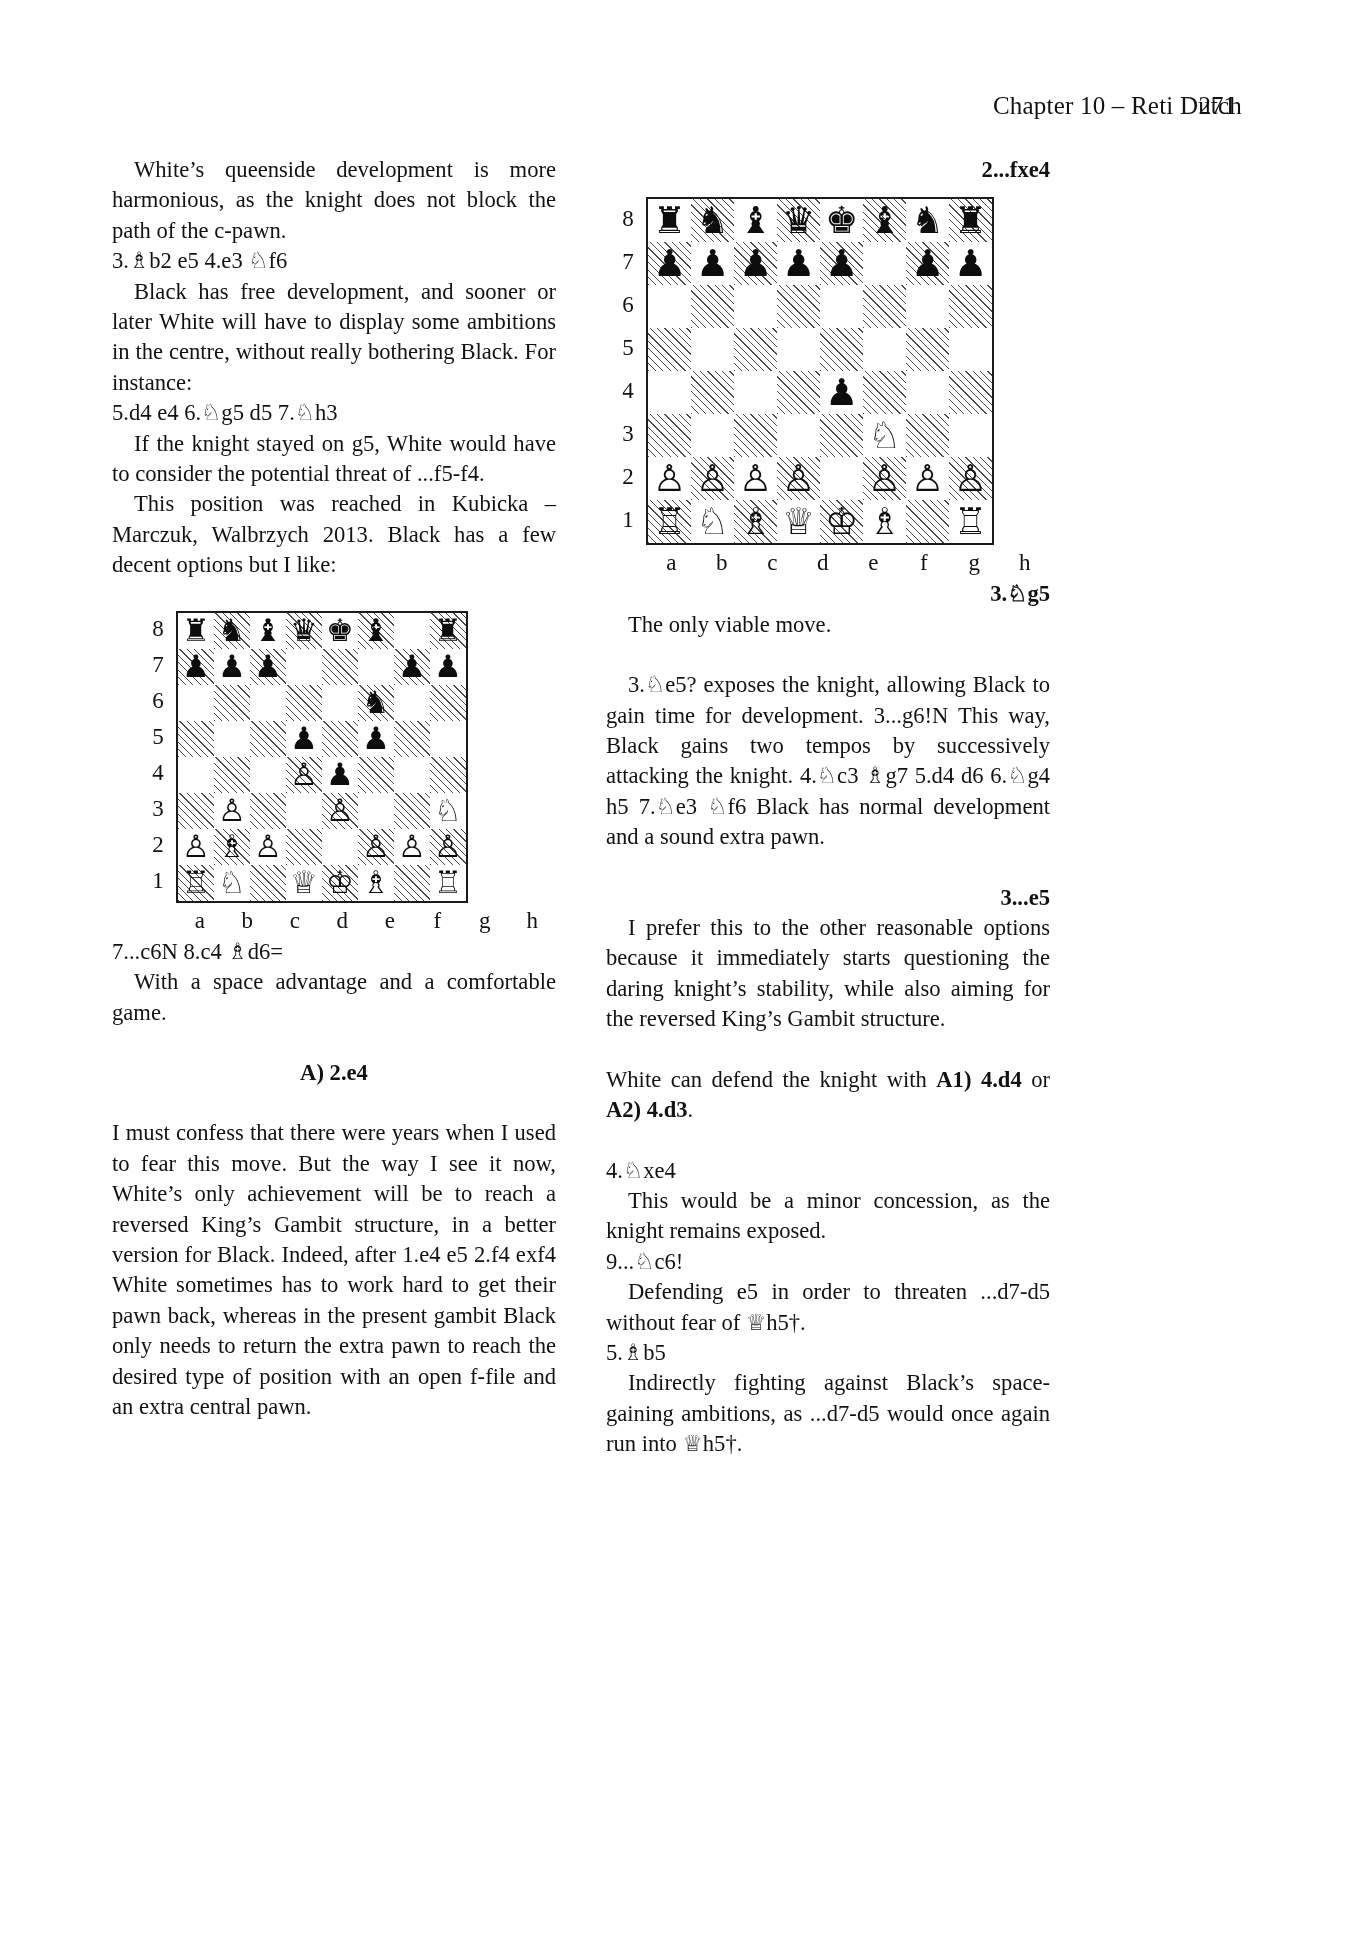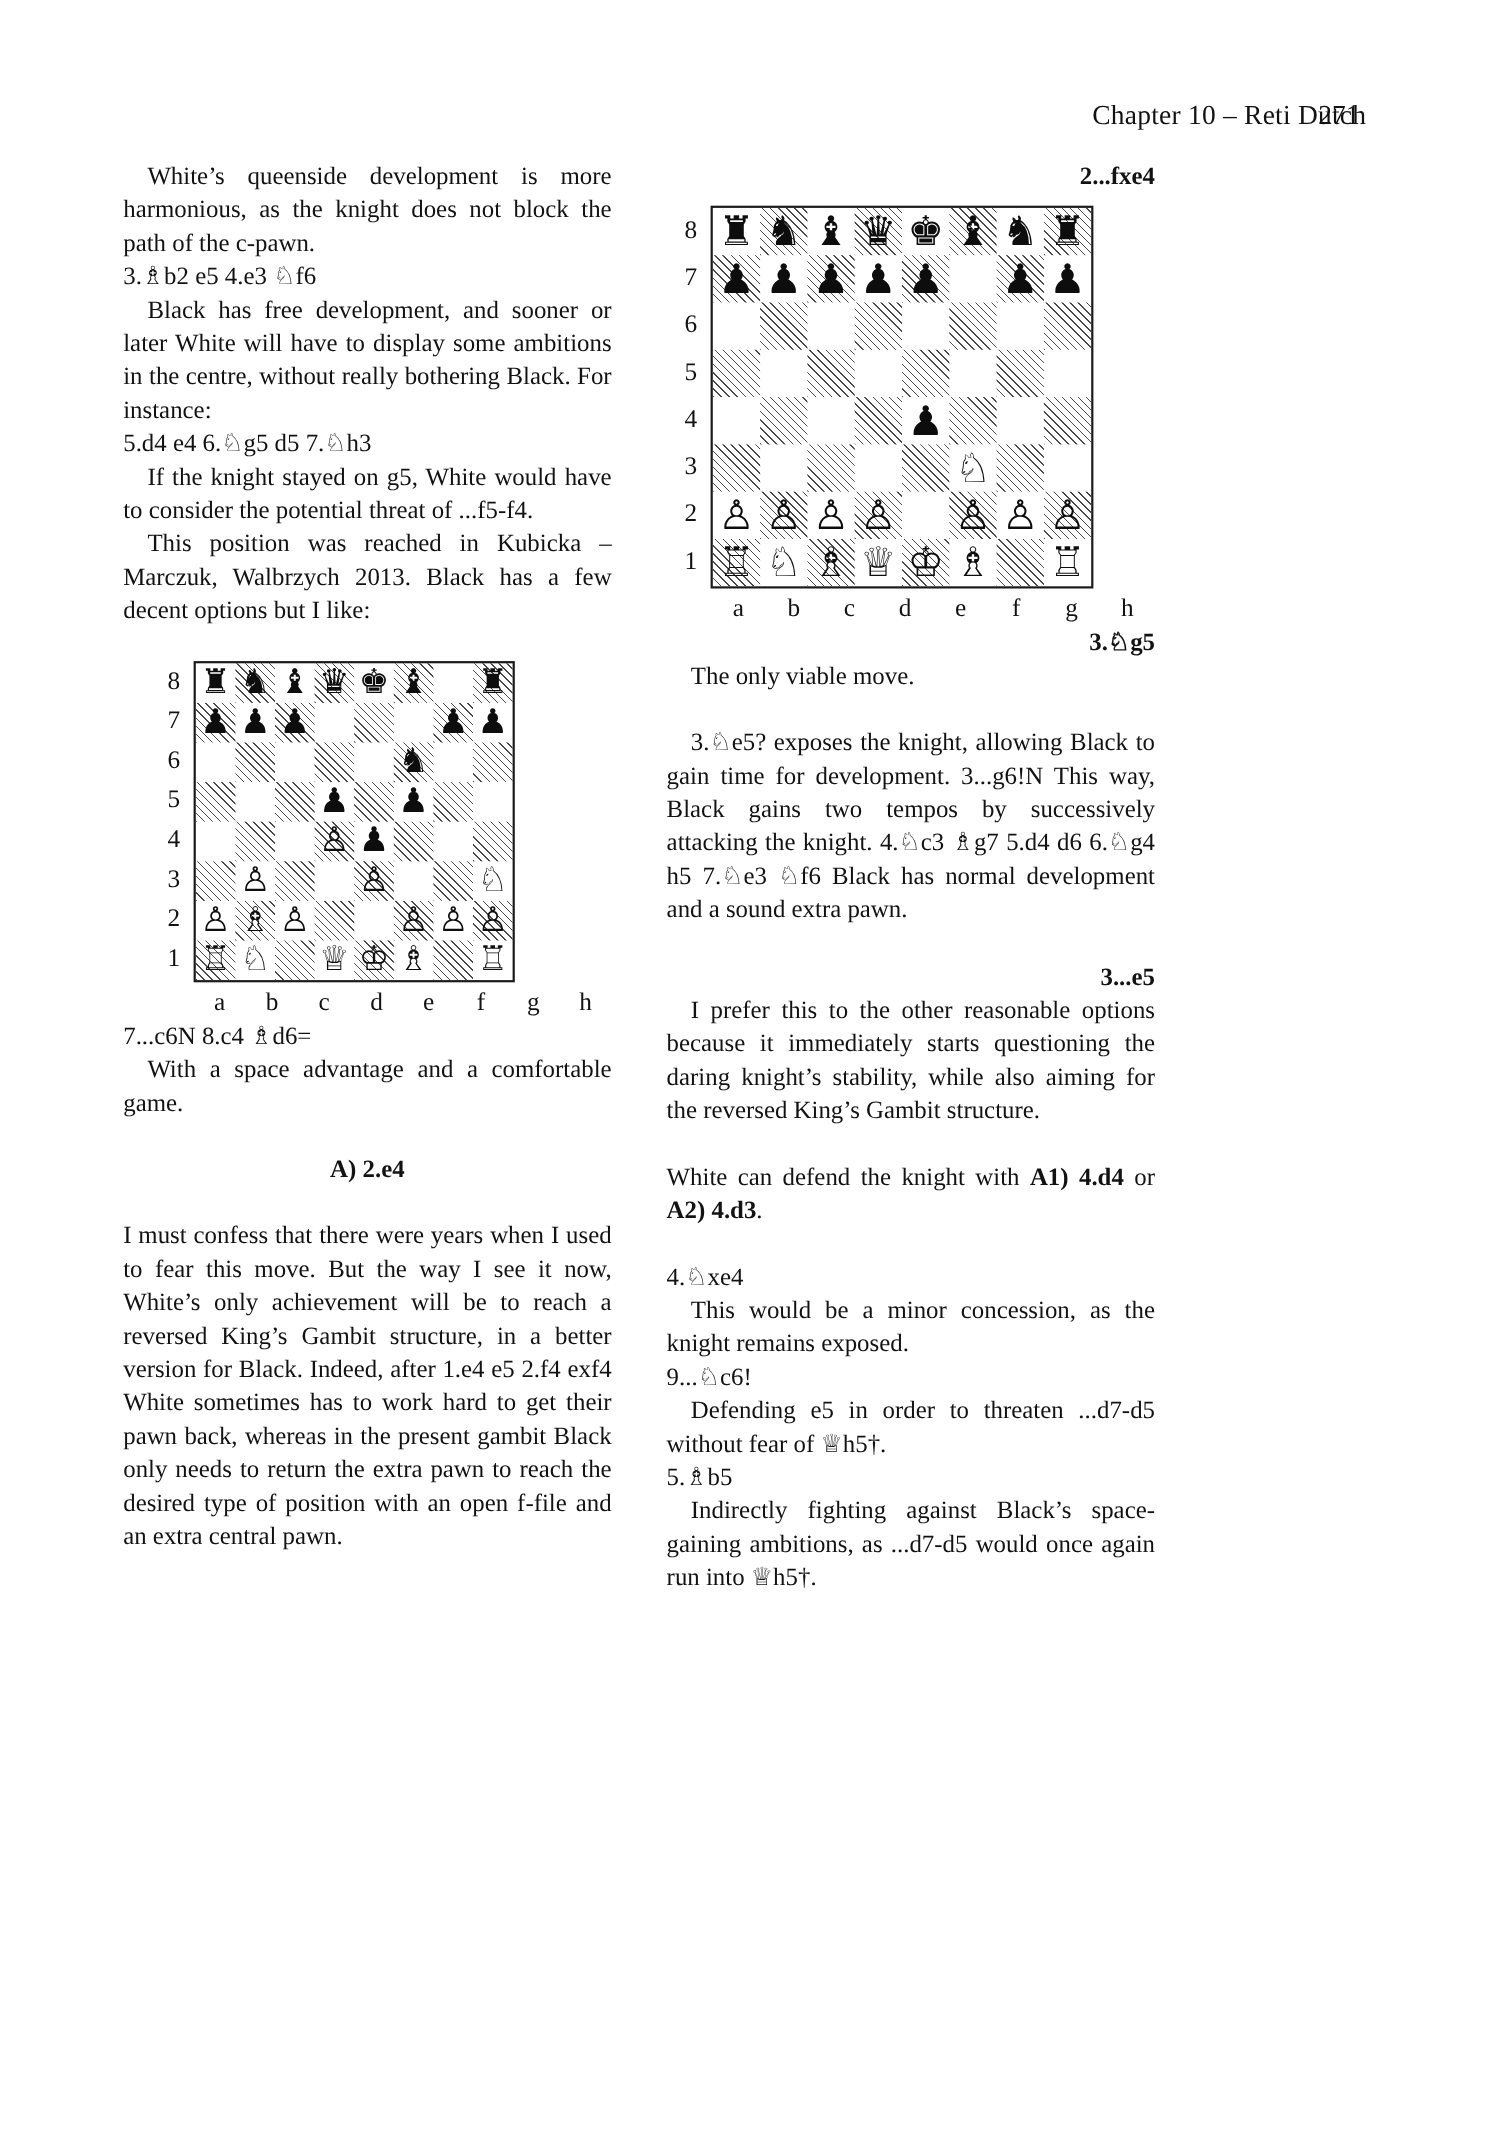--- a/index.html
+++ b/index.html
@@ -33,21 +33,21 @@
   }
   .running-head .rh-page {
     position: absolute;
     right: 6px;
     font-size: 25px;
   }
 
   
   .columns {
     position: absolute;
-    top: 145px;
+    top: 155px;
     left: 112px;
     width: 1138px;
     height: 1700px;
     display: flex;
     gap: 50px;
   }
   .col {
     width: 444px;
     position: relative;
   }

